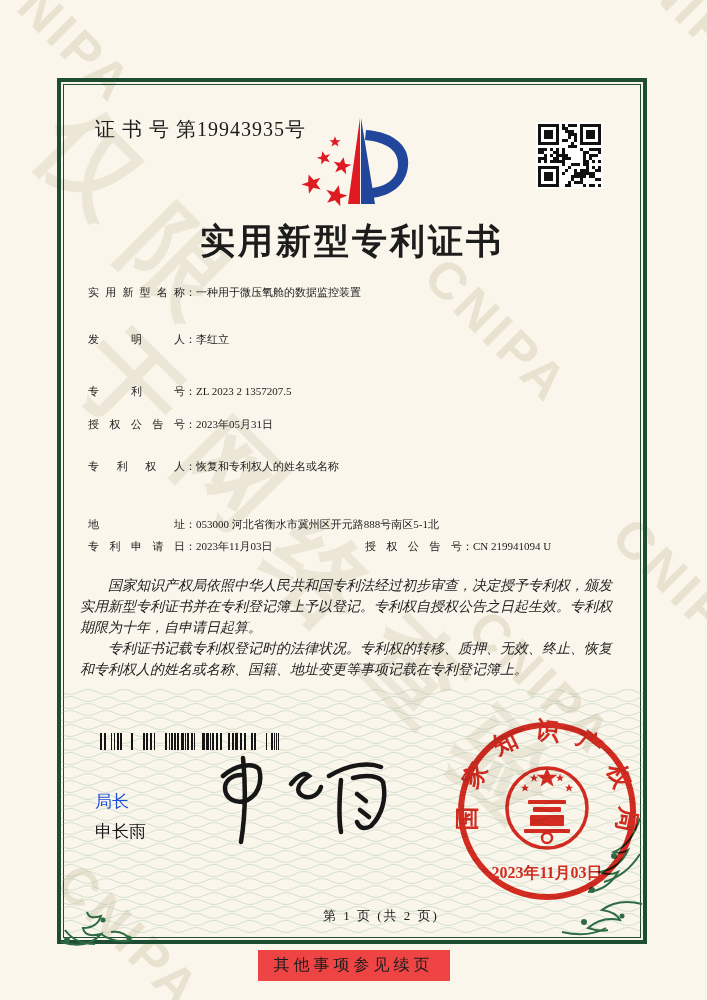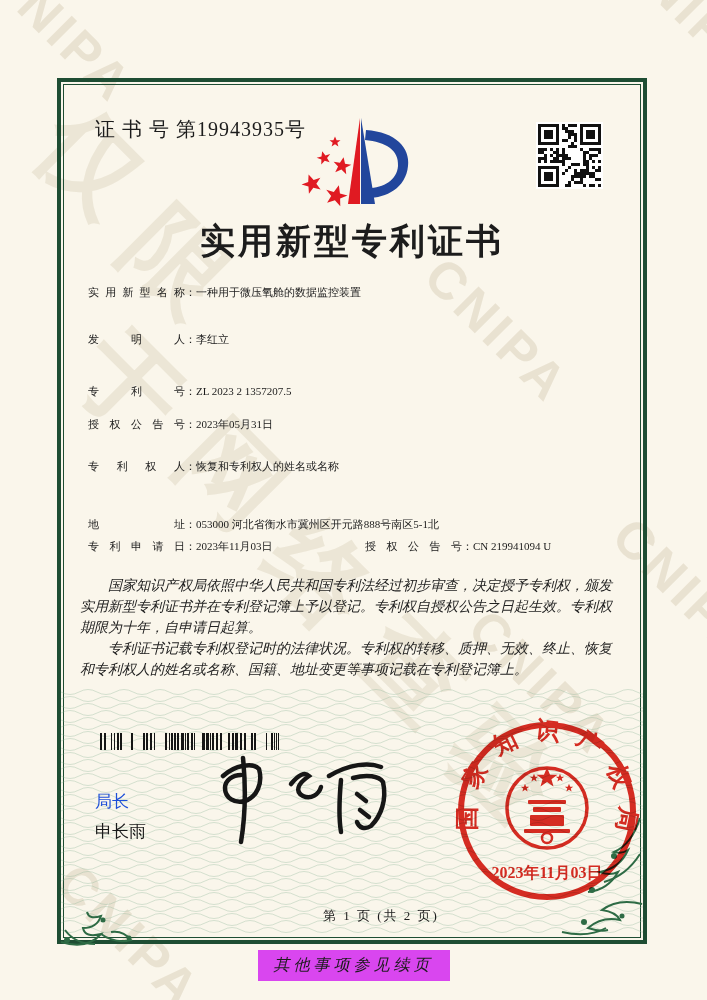--- a/index.html
+++ b/index.html
@@ -36,21 +36,21 @@
   
   .barcode{position:absolute;left:100px;top:733px;z-index:2;}
   .sig-title{position:absolute;left:95px;top:790px;font-family:"Liberation Sans","DejaVu Sans",sans-serif;
              font-size:17px;z-index:2;color:#1d4ed8;}
   .sig-name{position:absolute;left:95px;top:820px;font-family:"Liberation Sans","DejaVu Sans",sans-serif;
             font-size:17px;z-index:2;color:#1a1a1a;text-align:right;}
   .signature{position:absolute;left:195px;top:748px;z-index:2;}
   .seal{position:absolute;left:452px;top:716px;z-index:3;opacity:.94;mix-blend-mode:multiply;}
   .page-info{position:absolute;left:57px;top:907px;width:648px;text-align:center;font-size:13px;z-index:2;letter-spacing:2px;}
   .note{position:absolute;left:50%;top:950px;transform:translateX(-50%);
-        background:#d946ef;padding:5px 16px;font-size:16px;z-index:2;letter-spacing:4px;font-style:italic;}
+        background:#ef4444;padding:5px 16px;font-size:16px;z-index:2;letter-spacing:4px;}
   .ornament{position:absolute;z-index:2;pointer-events:none;}
 </style>
 </head>
 <body>
 
 <div>
   <span class="wm wm-en" style="left:-28px;top:0px">CNIPA</span>
   <span class="wm wm-en" style="left:600px;top:-22px">CNIPA</span>
   <span class="wm wm-en" style="left:408px;top:300px">CNIPA</span>
   <span class="wm wm-en" style="left:596px;top:560px">CNIPA</span>

